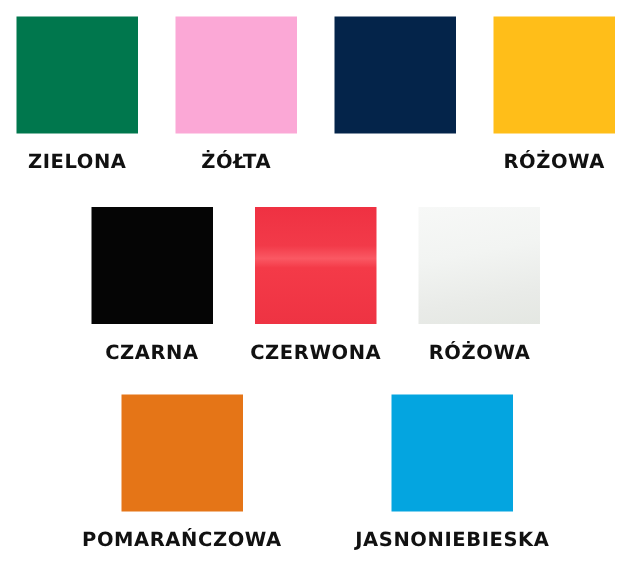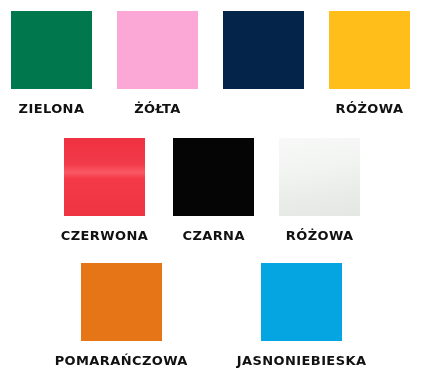--- a/index.html
+++ b/index.html
@@ -77,26 +77,26 @@
       <span class="swatch" style="background: rgb(4, 36, 74);"></span>
     </div>
     <div class="cell">
       <span class="swatch" style="background: rgb(255, 190, 25);"></span>
       <span class="caption">RÓŻOWA</span>
     </div>
   </div>
 
   <div class="row row-2">
     <div class="cell">
+      <span class="swatch" style="background: rgb(5, 5, 5);"></span>
+      <span class="caption">CZARNA</span>
+    </div>
+    <div class="cell">
       <span class="swatch" style="background: linear-gradient(rgb(239, 49, 66) 0%, rgb(242, 58, 73) 33%, rgb(250, 88, 99) 44%, rgb(244, 58, 72) 52%, rgb(238, 51, 67) 100%);"></span>
       <span class="caption">CZERWONA</span>
-    </div>
-    <div class="cell">
-      <span class="swatch" style="background: rgb(5, 5, 5);"></span>
-      <span class="caption">CZARNA</span>
     </div>
     <div class="cell">
       <span class="swatch" style="background: linear-gradient(170deg, rgb(247, 248, 247) 0%, rgb(242, 244, 242) 40%, rgb(233, 235, 232) 75%, rgb(228, 231, 226) 100%);"></span>
       <span class="caption">RÓŻOWA</span>
     </div>
   </div>
 
   <div class="row row-3">
     <div class="cell">
       <span class="swatch" style="background: rgb(229, 117, 23);"></span>

